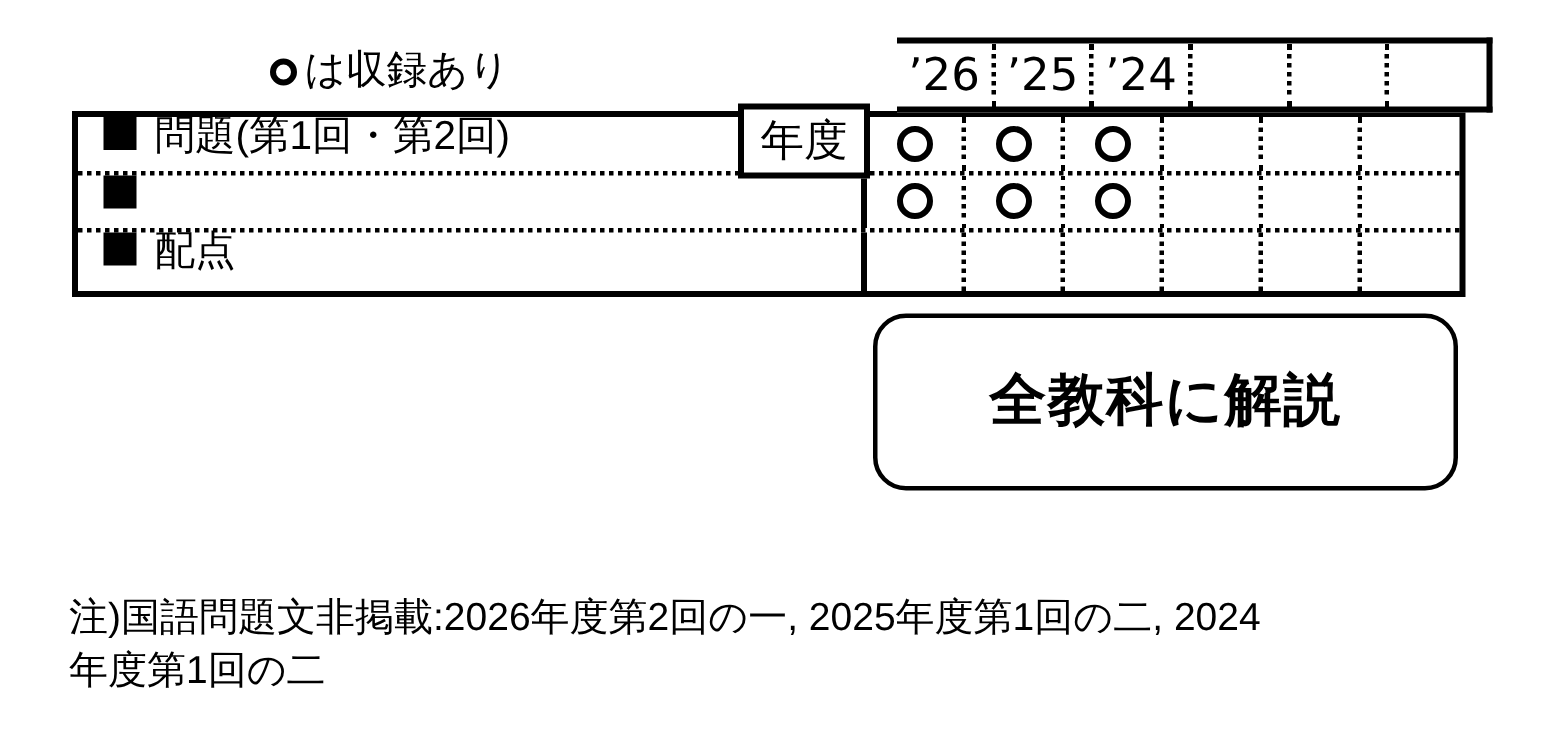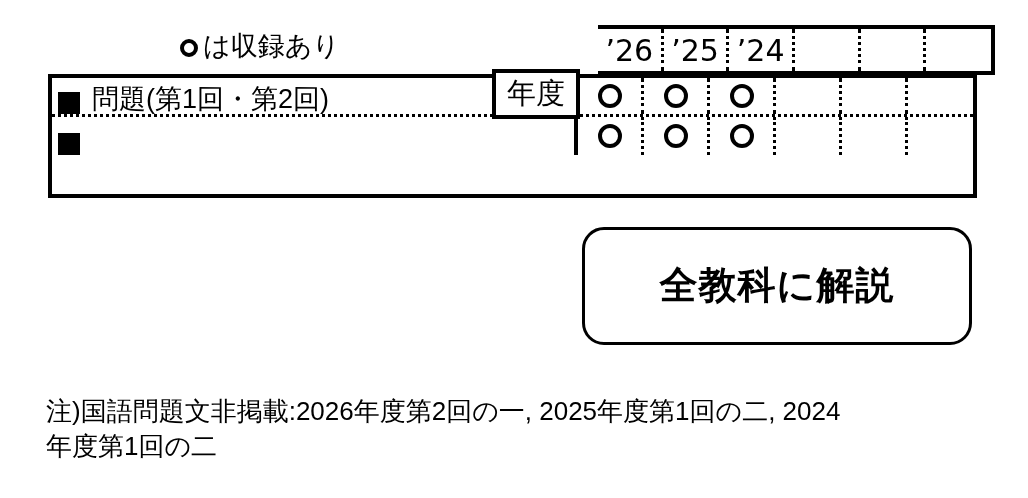--- a/index.html
+++ b/index.html
@@ -100,23 +100,24 @@
     height: 38.6px;
     display: flex;
     box-sizing: border-box;
     border-bottom: 3px dotted #000;
   }
   .trow:last-child { border-bottom: none; }
   .row-label {
     width: 528px;
     box-sizing: border-box;
     display: flex;
-    align-items: flex-end;
+    align-items: flex-start;
     border-right: 4px solid #000;
     padding-left: 6px;
+    margin-left: 11px;
   }
   .bullet {
     width: 22px;
     height: 22px;
     background: #000;
     flex: 0 0 auto;
     margin-right: 12px;
   }
   .row-label-text {
     font-size: 27px;
@@ -140,21 +141,21 @@
     height: 24px;
     border: 4px solid #000;
     border-radius: 50%;
     box-sizing: border-box;
   }
 
   
   #callout {
     position: absolute;
     left: 582px;
-    top: 227px;
+    top: 209px;
     width: 390px;
     height: 118px;
     border: 3px solid #000;
     border-radius: 22px;
     box-sizing: border-box;
     background: #fff;
     display: flex;
     flex-direction: column;
     align-items: center;
     justify-content: center;
@@ -239,20 +240,34 @@
         </div>
       <div class="cell">
           <span class="mark-ring"></span>
         </div>
       <div class="cell"></div>
       <div class="cell"></div>
       <div class="cell"></div>
     </div>
   </div>
 
+  <div class="trow">
+    <div class="row-label">
+      <span class="bullet"></span>
+      <span class="row-label-text">配点</span>
+    </div>
+    <div class="row-cells">
+      <div class="cell"></div>
+      <div class="cell"></div>
+      <div class="cell"></div>
+      <div class="cell"></div>
+      <div class="cell"></div>
+      <div class="cell"></div>
+    </div>
+  </div>
 
 </div>
 
 <div id="callout">
   <div id="callout-line1">全教科に解説</div>
 </div>
 
 <div id="footnote">
   <div class="fn-line">注)国語問題文非掲載:2026年度第2回の一, 2025年度第1回の二, 2024</div>
   <div class="fn-line">年度第1回の二</div>

